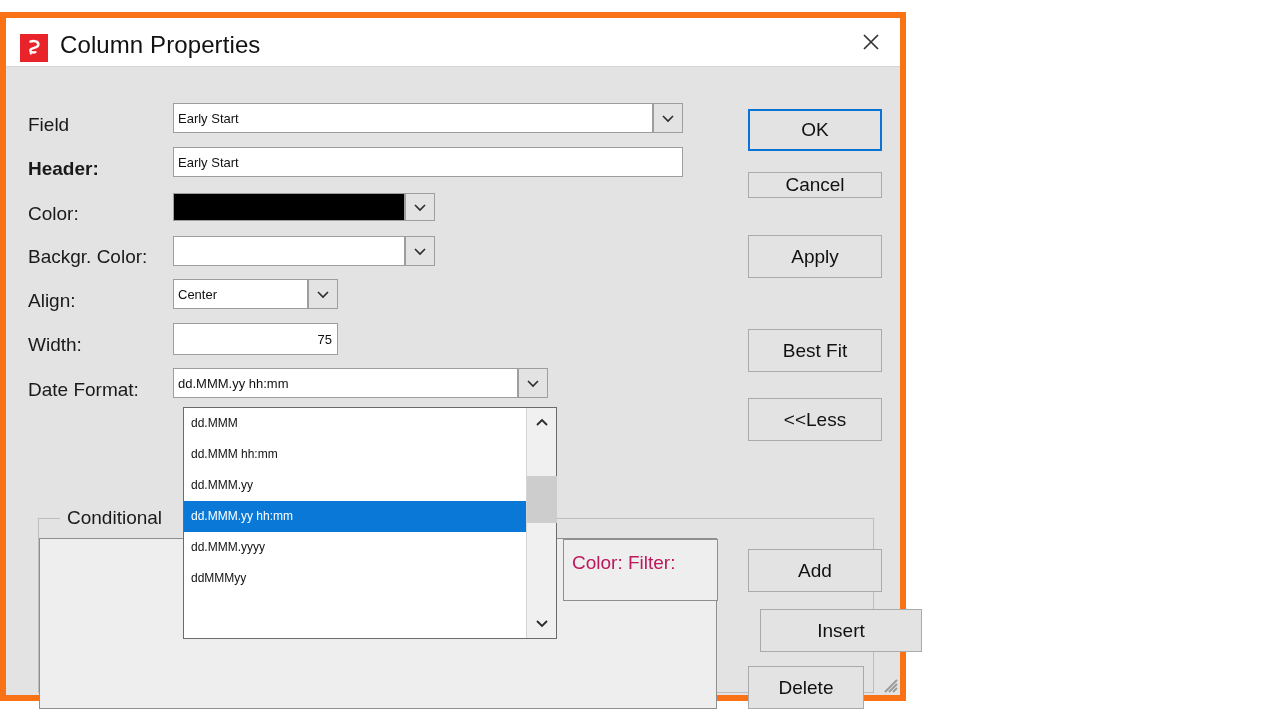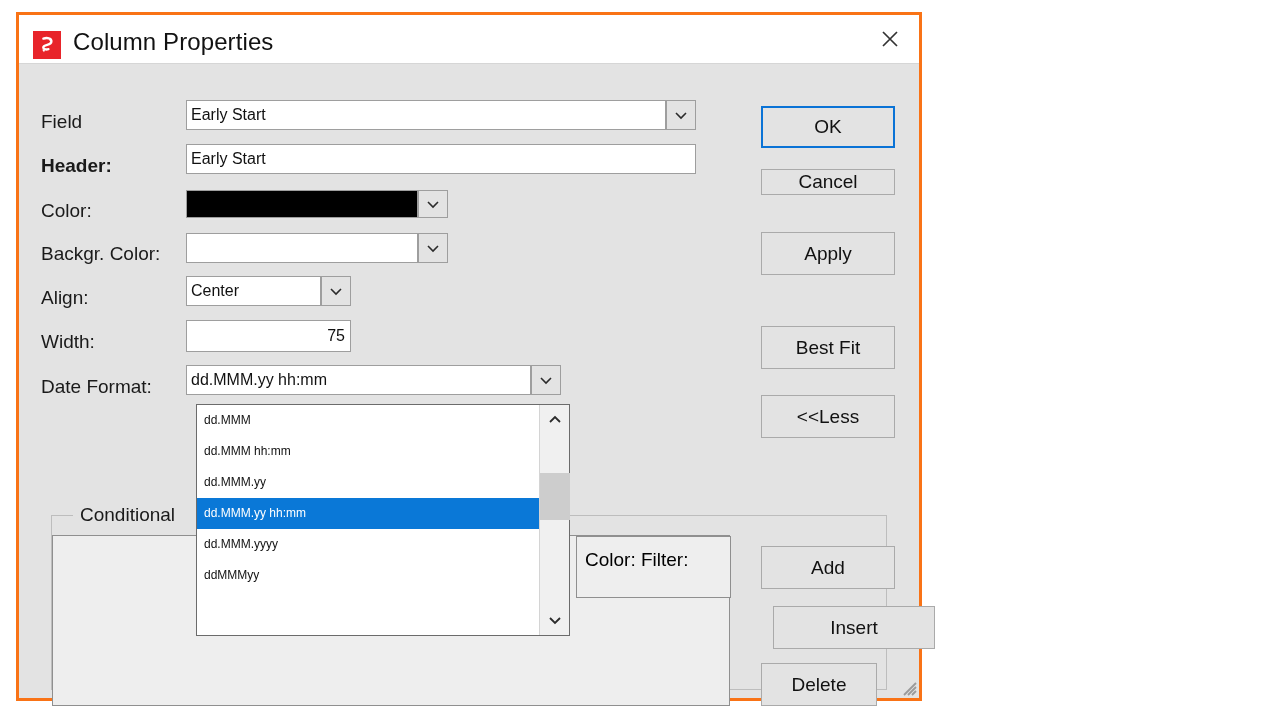--- a/index.html
+++ b/index.html
@@ -9,26 +9,26 @@
     height: 720px;
     background: #ffffff;
     font-family: "Liberation Sans", sans-serif;
     overflow: hidden;
   }
   * { box-sizing: border-box; }
 
   
   #dialog {
     position: absolute;
-    left: 16px;
+    left: 0;
     top: 12px;
     width: 906px;
     height: 689px;
     background: #e3e3e3;
-    border: 3px solid #f97316;
+    border: 6px solid #f97316;
   }
 
   
   #titlebar {
     position: absolute;
     left: 0; top: 0;
     width: 100%;
     height: 49px;
     background: #ffffff;
     border-bottom: 1px solid #d6d6d6;
@@ -61,21 +61,21 @@
   .lbl {
     position: absolute;
     font-size: 19px;
     color: #1a1a1a;
     white-space: nowrap;
   }
   .tbox {
     position: absolute;
     background: #ffffff;
     border: 1px solid #9e9e9e;
-    font-size: 16px;
+    font-size: 13px;
     color: #111111;
     display: flex;
     align-items: center;
     padding: 0 4px;
     overflow: hidden;
     white-space: nowrap;
   }
   .tbox.right { justify-content: flex-end; padding-right: 5px; }
   .ddbtn {
     position: absolute;
@@ -144,21 +144,21 @@
     position: absolute;
     left: 557px; top: 521px;
     width: 155px; height: 62px;
     background: #eeeeee;
     border: 1px solid #8f8f8f;
   }
   #cond-header-text {
     position: absolute;
     left: 566px; top: 534px;
     font-size: 19px;
-    color: #000000;
+    color: #be185d;
     white-space: nowrap;
   }
 
   
   #dd-list {
     position: absolute;
     left: 177px; top: 389px;
     width: 374px; height: 232px;
     background: #ffffff;
     border: 1px solid #6b6b6b;

